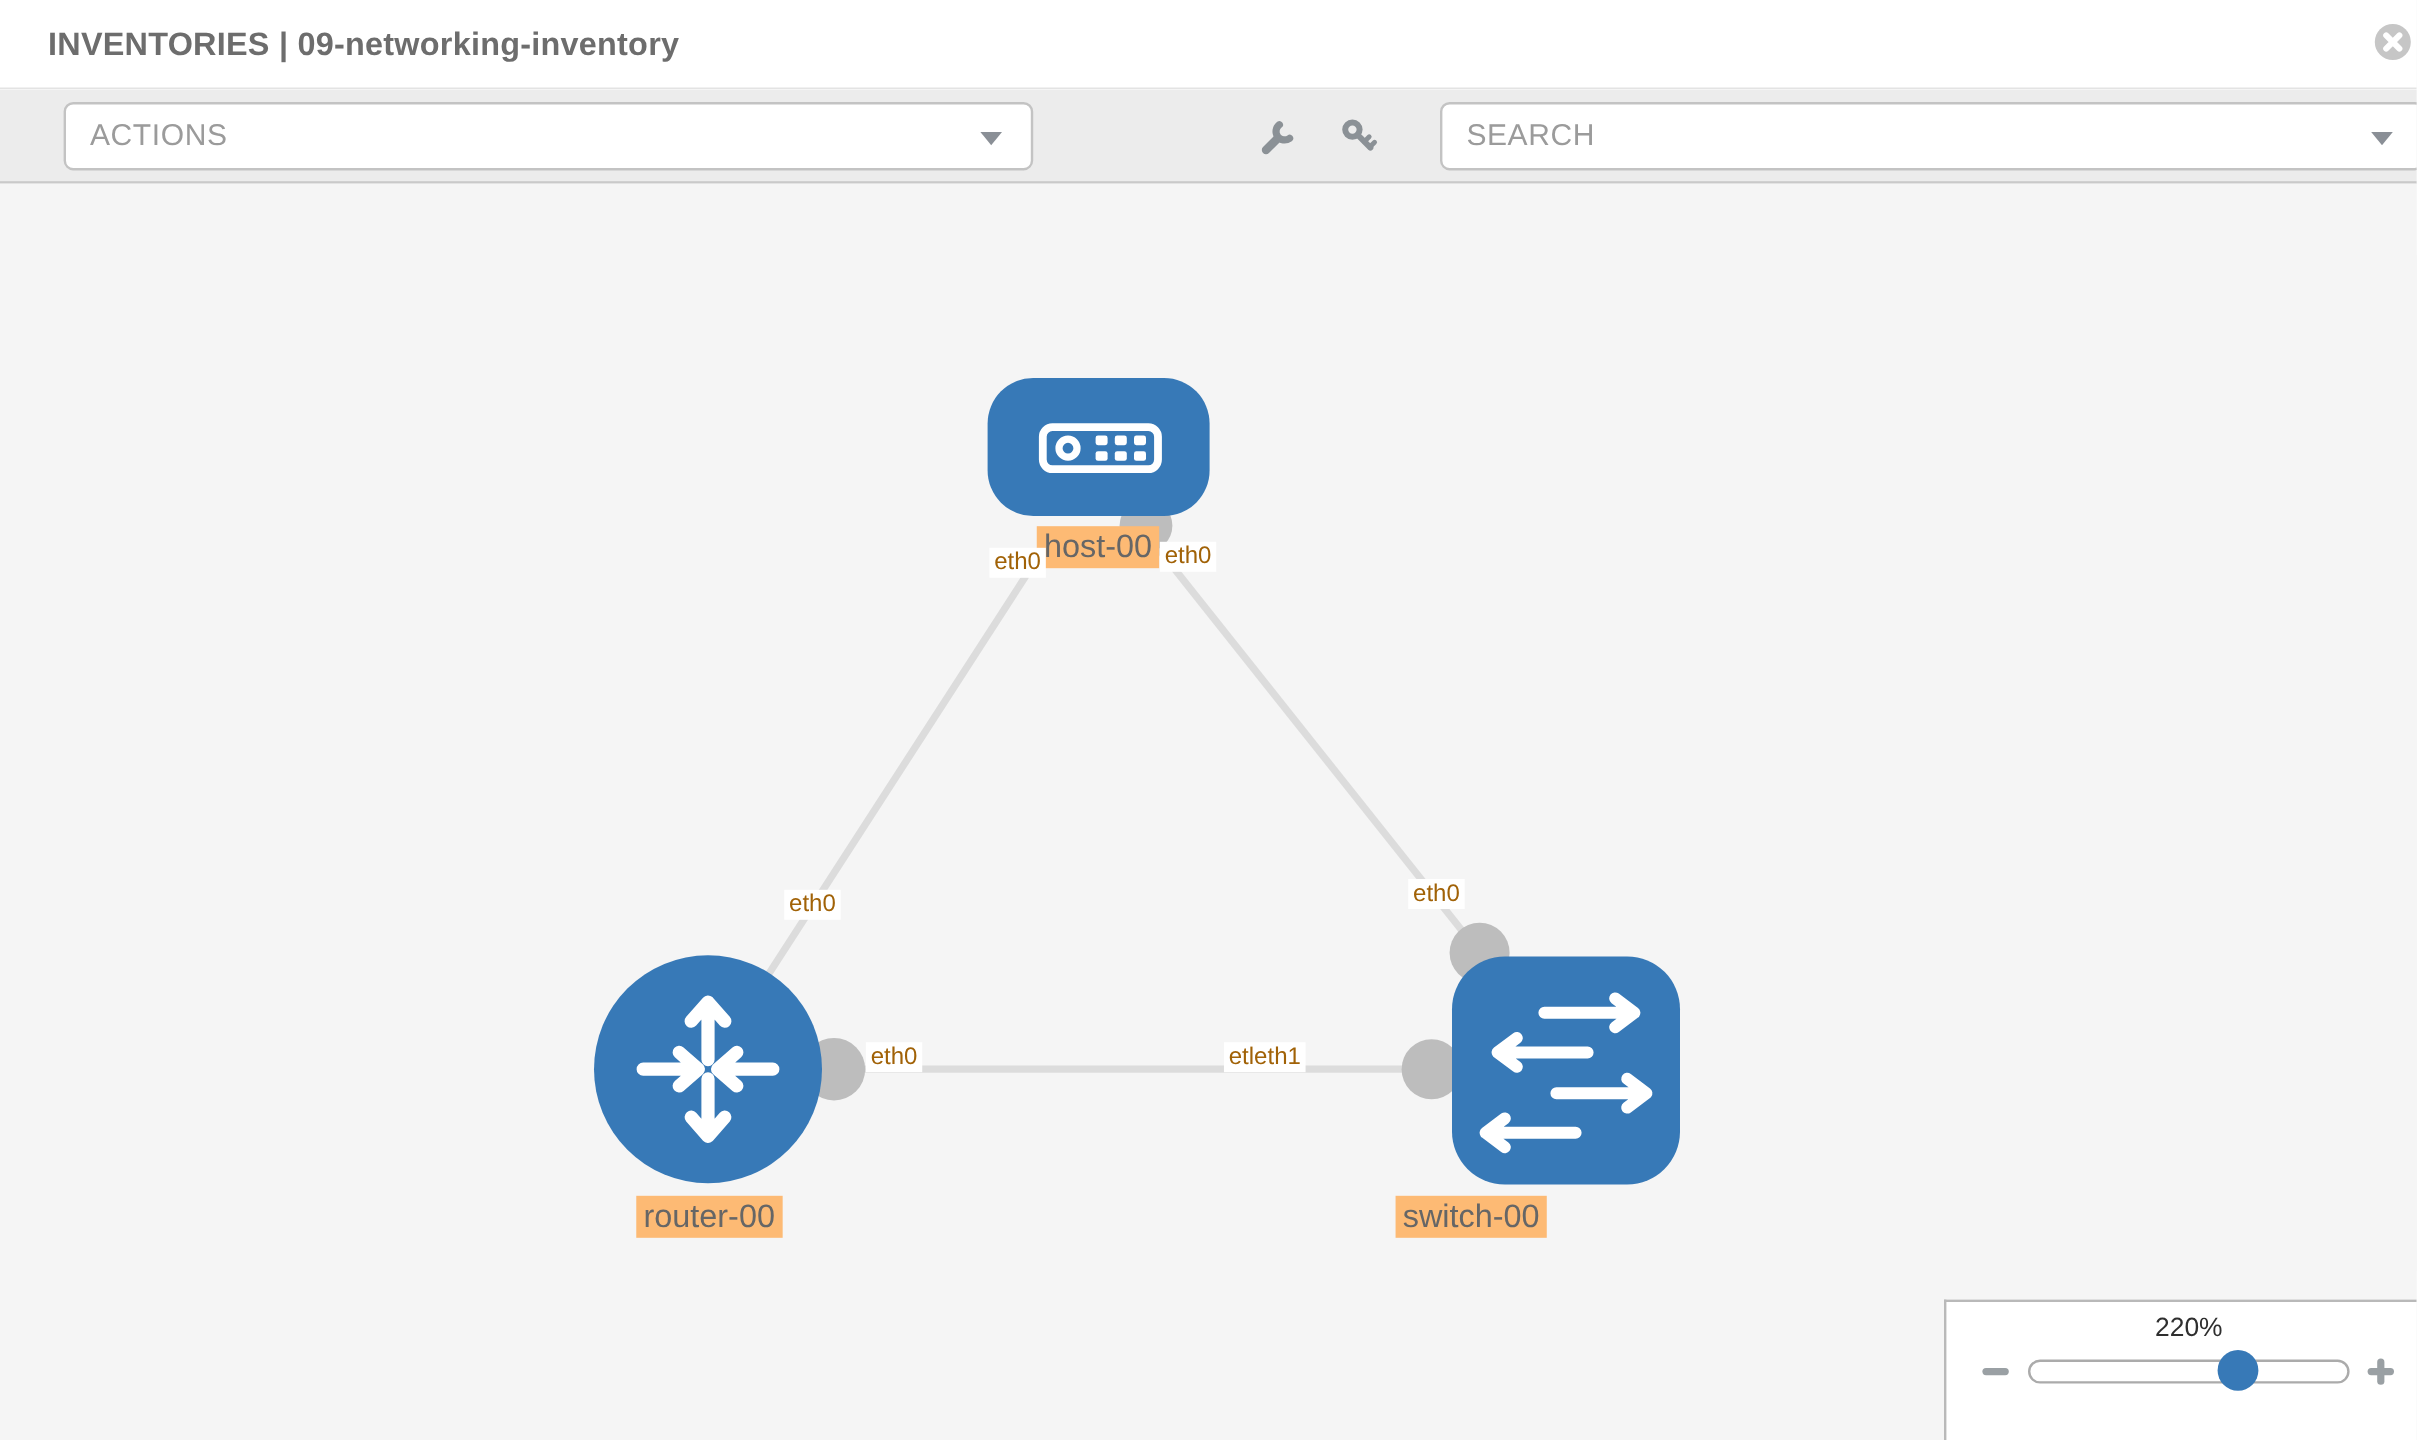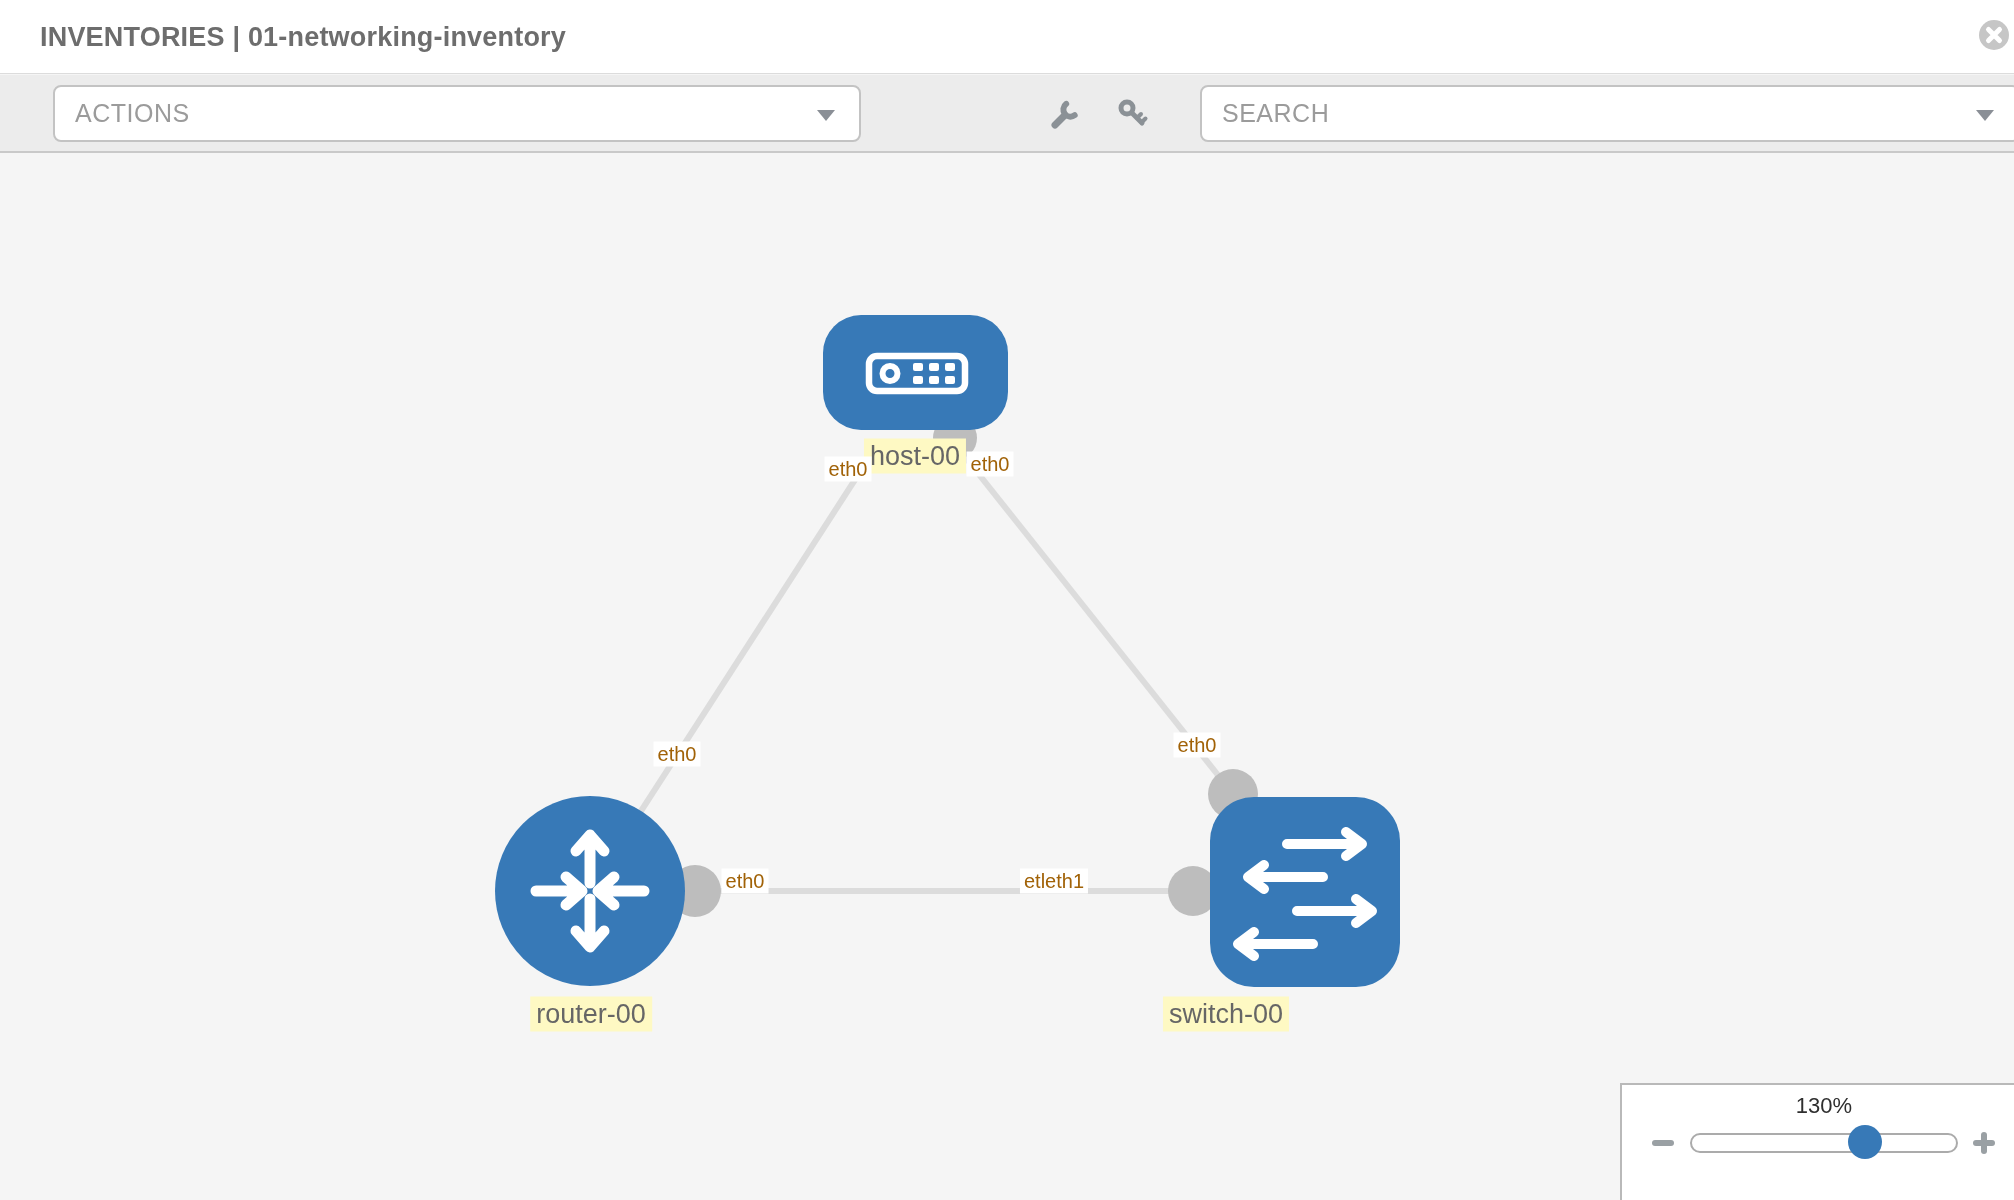--- a/index.html
+++ b/index.html
@@ -26,21 +26,21 @@
          border-left:9px solid transparent;border-right:9px solid transparent;
          border-top:11px solid #8a8f96;}
   .tool-icon{position:absolute;top:21px;width:36px;height:36px;cursor:pointer;}
   #wrench-btn{left:1048px;}
   #key-btn{left:1114px;}
 
   
   #canvas{position:absolute;left:0;top:153px;width:2014px;height:1047px;background:#f5f5f5;}
   #graph-svg{position:absolute;left:0;top:0;}
 
-  .node-label{position:absolute;transform:translate(-50%,-50%);background:#fef9c3;
+  .node-label{position:absolute;transform:translate(-50%,-50%);background:#fdba74;
               color:#666666;font-size:27px;padding:2px 6px;white-space:nowrap;}
   .iface-label{position:absolute;transform:translate(-50%,-50%);background:#ffffff;
                color:#a16207;font-size:20px;padding:1px 4px;white-space:nowrap;}
 
   
   #zoom-panel{position:absolute;left:1620px;top:930px;width:394px;height:117px;background:#ffffff;
               border-left:2px solid #b9b9b9;border-top:2px solid #b9b9b9;box-sizing:border-box;}
   #zoom-value{position:absolute;left:68px;top:8px;width:268px;text-align:center;
               font-size:22px;color:#2f2f2f;}
   #zoom-track{position:absolute;left:68px;top:48px;width:268px;height:20px;background:#ffffff;
@@ -50,21 +50,21 @@
   .zoom-minus-bar{position:absolute;left:30px;top:55px;width:22px;height:6px;background:#9aa0a4;border-radius:3px;cursor:pointer;}
   .zoom-plus-h{position:absolute;left:351px;top:55px;width:22px;height:6px;background:#9aa0a4;border-radius:3px;cursor:pointer;}
   .zoom-plus-v{position:absolute;left:359px;top:47px;width:6px;height:22px;background:#9aa0a4;border-radius:3px;cursor:pointer;}
 </style>
 </head>
 <body>
 
 <div id="app">
 
   <div id="header">
-    <div id="page-title">INVENTORIES | 01-networking-inventory</div>
+    <div id="page-title">INVENTORIES | 09-networking-inventory</div>
     <svg id="close-btn" viewBox="0 0 32 32">
       <circle cx="16" cy="16" r="15" fill="#c6c6c6"></circle>
       <path d="M10.5 10.5 L21.5 21.5 M21.5 10.5 L10.5 21.5" stroke="#ffffff" stroke-width="5" stroke-linecap="round"></path>
     </svg>
   </div>
 
   <div id="toolbar">
     <div id="actions-box" class="select-box">
       <span class="select-label">ACTIONS</span>
       <span class="caret"></span>
@@ -144,21 +144,21 @@
     <div class="node-label" style="left:1226px;top:861px;">switch-00</div>
 
     <div class="iface-label" style="left:848px;top:316px;">eth0</div>
     <div class="iface-label" style="left:990px;top:311px;">eth0</div>
     <div class="iface-label" style="left:677px;top:601px;">eth0</div>
     <div class="iface-label" style="left:1197px;top:592px;">eth0</div>
     <div class="iface-label" style="left:745px;top:728px;">eth0</div>
     <div class="iface-label" style="left:1054px;top:728px;">etleth1</div>
 
     <div id="zoom-panel">
-      <div id="zoom-value">130%</div>
+      <div id="zoom-value">220%</div>
       <div class="zoom-minus-bar"></div>
       <div id="zoom-track"></div>
       <div id="zoom-handle"></div>
       <div class="zoom-plus-h"></div>
       <div class="zoom-plus-v"></div>
     </div>
   </div>
 
 </div>
 

